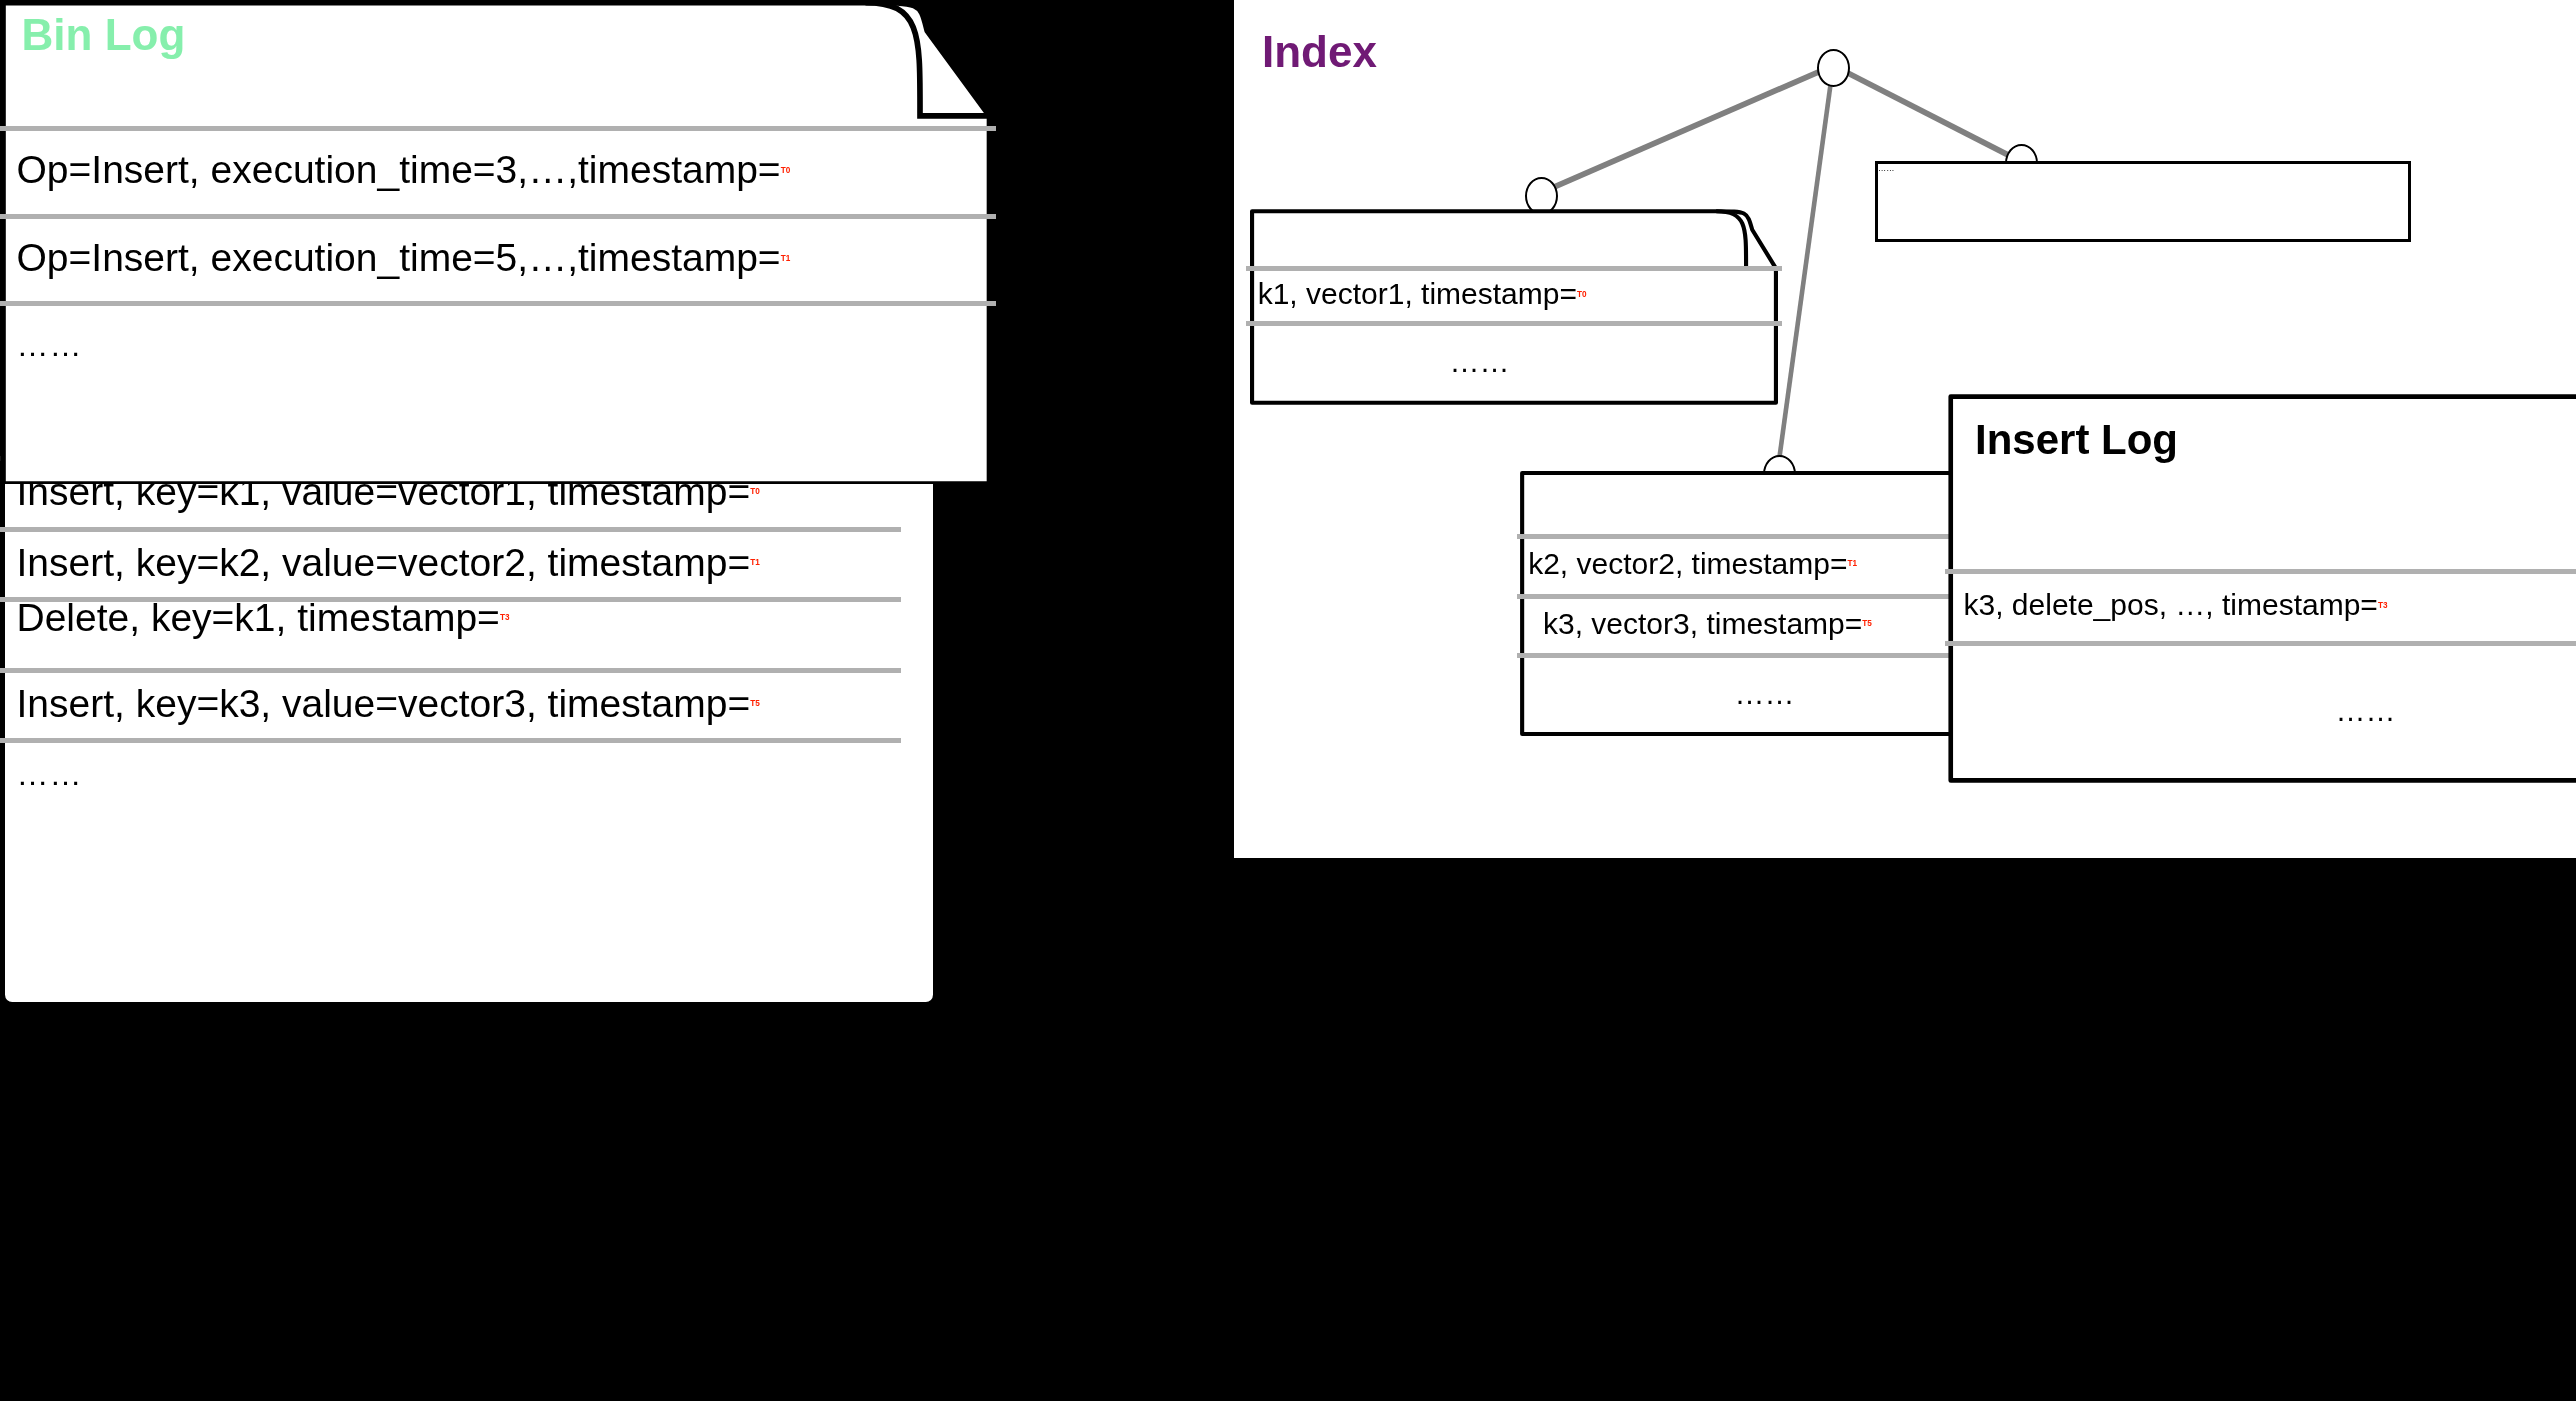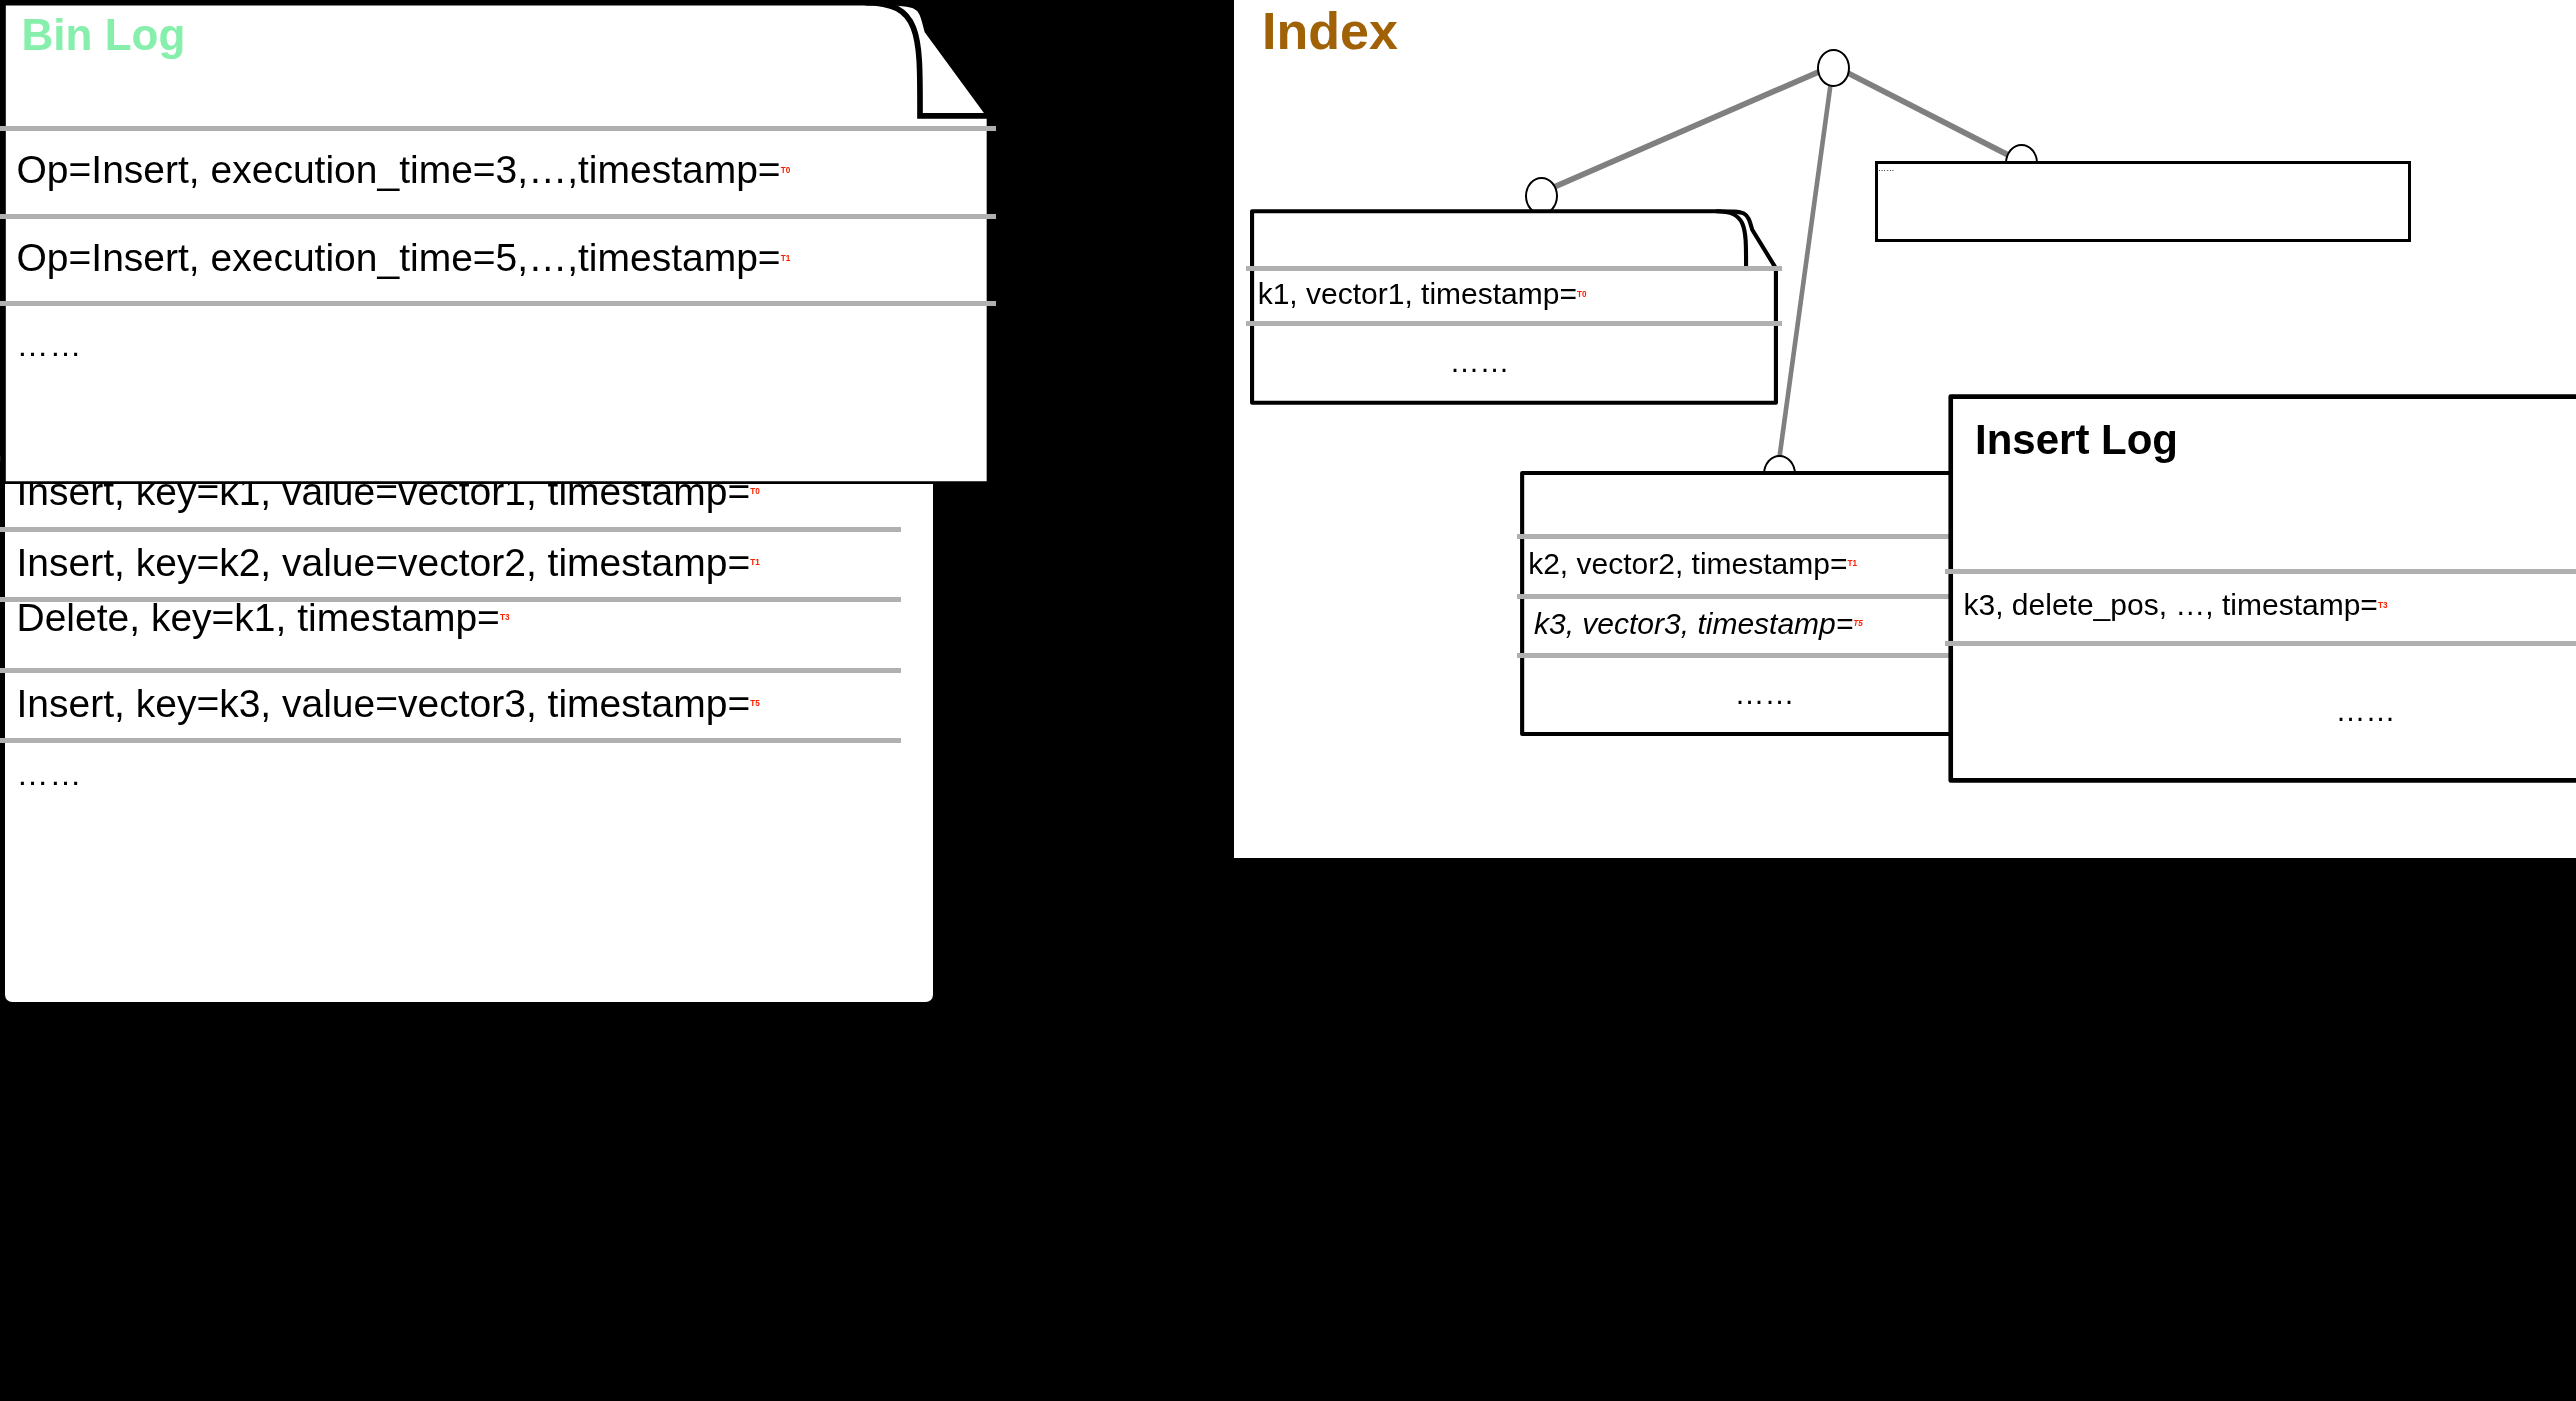--- a/index.html
+++ b/index.html
@@ -14,21 +14,21 @@
               color:#000;letter-spacing:-0.5px;}
   .row{position:absolute;left:0;width:100%;box-sizing:border-box;
        display:flex;align-items:center;}
   .hr{position:absolute;height:4.6px;background:#b0b0b0;}
   .rowtext{font-size:39px;color:#000;white-space:nowrap;}
   .ts{color:#ff2000;font-weight:bold;}
   .dots{font-size:32px;color:#000;letter-spacing:1px;}
 
   
   #index{left:1234px;top:0px;width:1579px;height:858px;}
-  #index .title{position:absolute;left:28px;top:1px;font-size:52px;font-weight:bold;color:#a16207;}
+  #index .title{position:absolute;left:28px;top:27px;font-size:44px;font-weight:bold;color:#701a75;}
 
   
   .doc{position:absolute;}
   .doc svg{position:absolute;left:0;top:0;overflow:visible;}
   .doc .cell{position:absolute;left:0;width:100%;display:flex;align-items:center;
              box-sizing:border-box;}
   .doc .celltext{font-size:30px;color:#000;white-space:nowrap;}
 
   
   .rectnode{position:absolute;border:3.6px solid #000;background:#fff;box-sizing:border-box;}
@@ -115,21 +115,21 @@
       <path d="M4,4 L830,4 C890,4 888,4 900,42 L946,120 L946,511 L4,511 Z" fill="#ffffff" stroke="#000000" stroke-width="8" stroke-linejoin="round"></path>
       <path d="M830,4 C890,4 888,40 888,120 L946,120" fill="none" stroke="#000000" stroke-width="8"></path>
     </svg>
     <div class="hr" style="left:-3.1px;top:63px;width:497px;"></div>
     <div class="hr" style="left:-3.1px;top:123px;width:497px;"></div>
     <div class="hr" style="left:-3.1px;top:182px;width:497px;"></div>
     <div class="cell" style="top:63px;height:59px;padding-left:8.2px;">
       <span class="celltext">k2, vector2, timestamp=</span>
         <span class="ts">T1</span>
     </div>
-    <div class="cell" style="top:123px;height:59px;padding-left:14px;font-style:italic;">
+    <div class="cell" style="top:123px;height:59px;padding-left:23px;">
       <span class="celltext">k3, vector3, timestamp=</span>
         <span class="ts">T5</span>
     </div>
     <div class="cell" style="top:182px;height:81px;justify-content:center;">
       <span class="celltext">……</span>
     </div>
   </div>
 
   <div class="doc" style="left:714px;top:394px;width:835px;height:389px;">
     <svg width="835" height="389" viewBox="0 0 1620 755">

